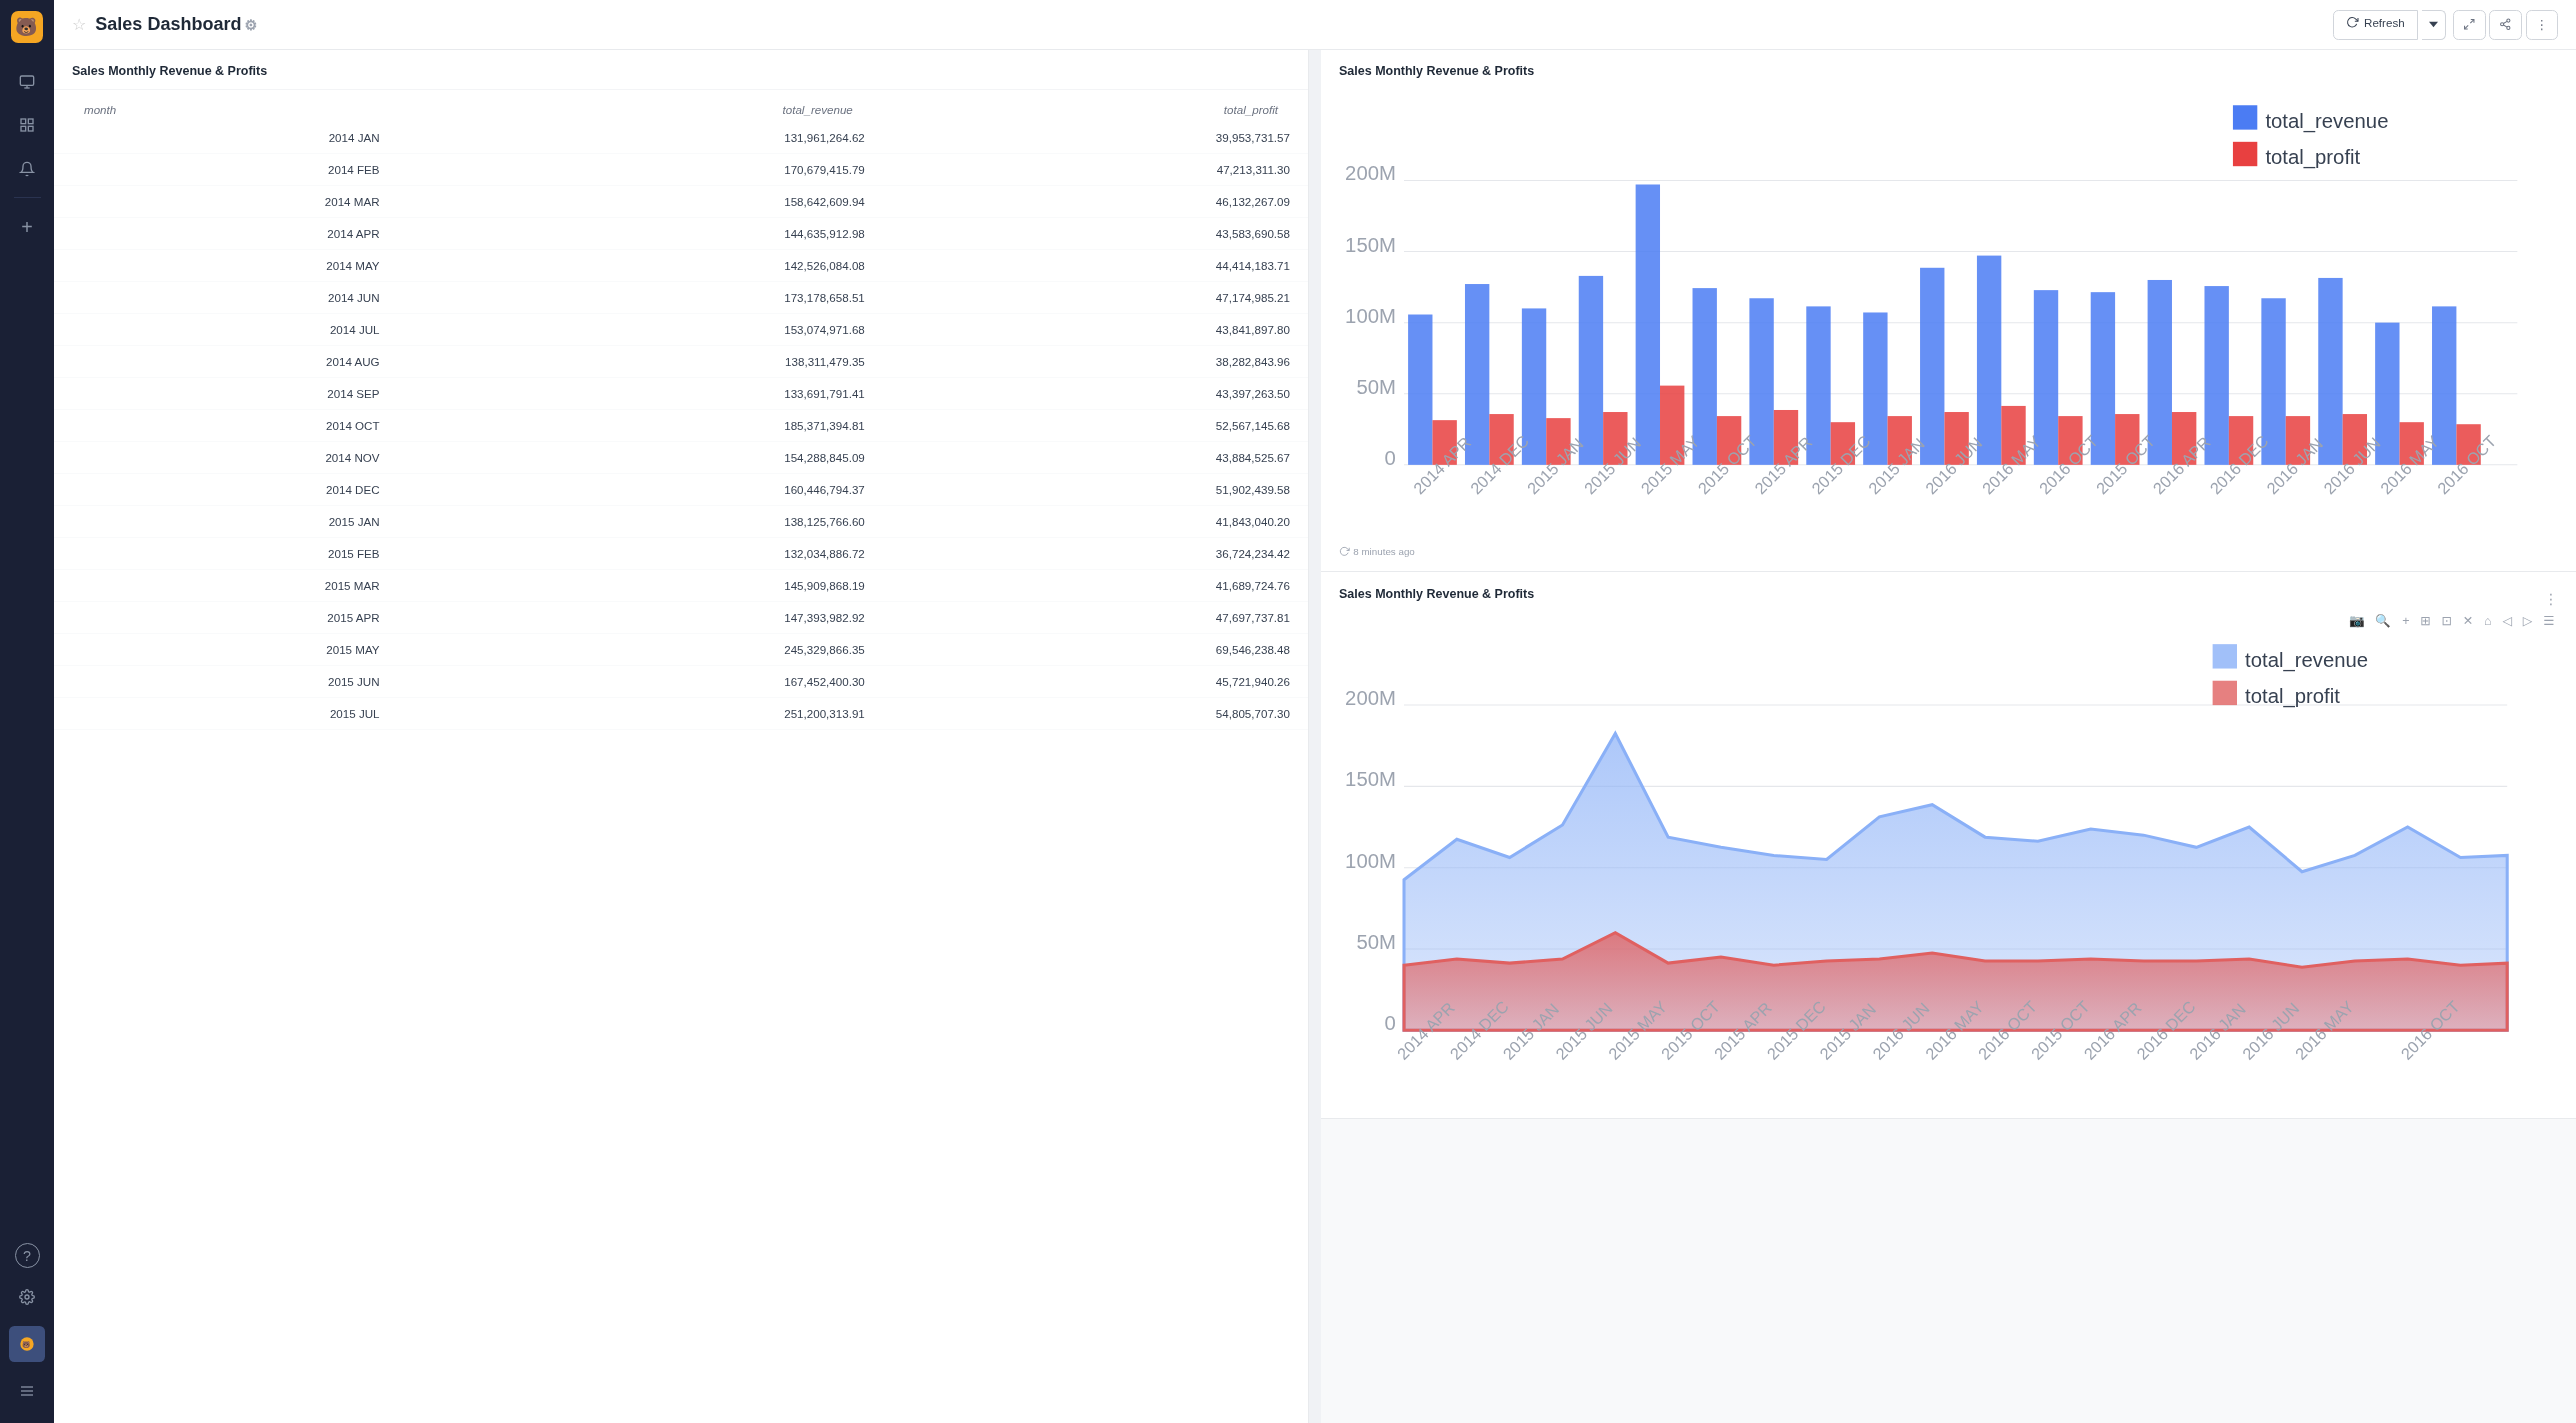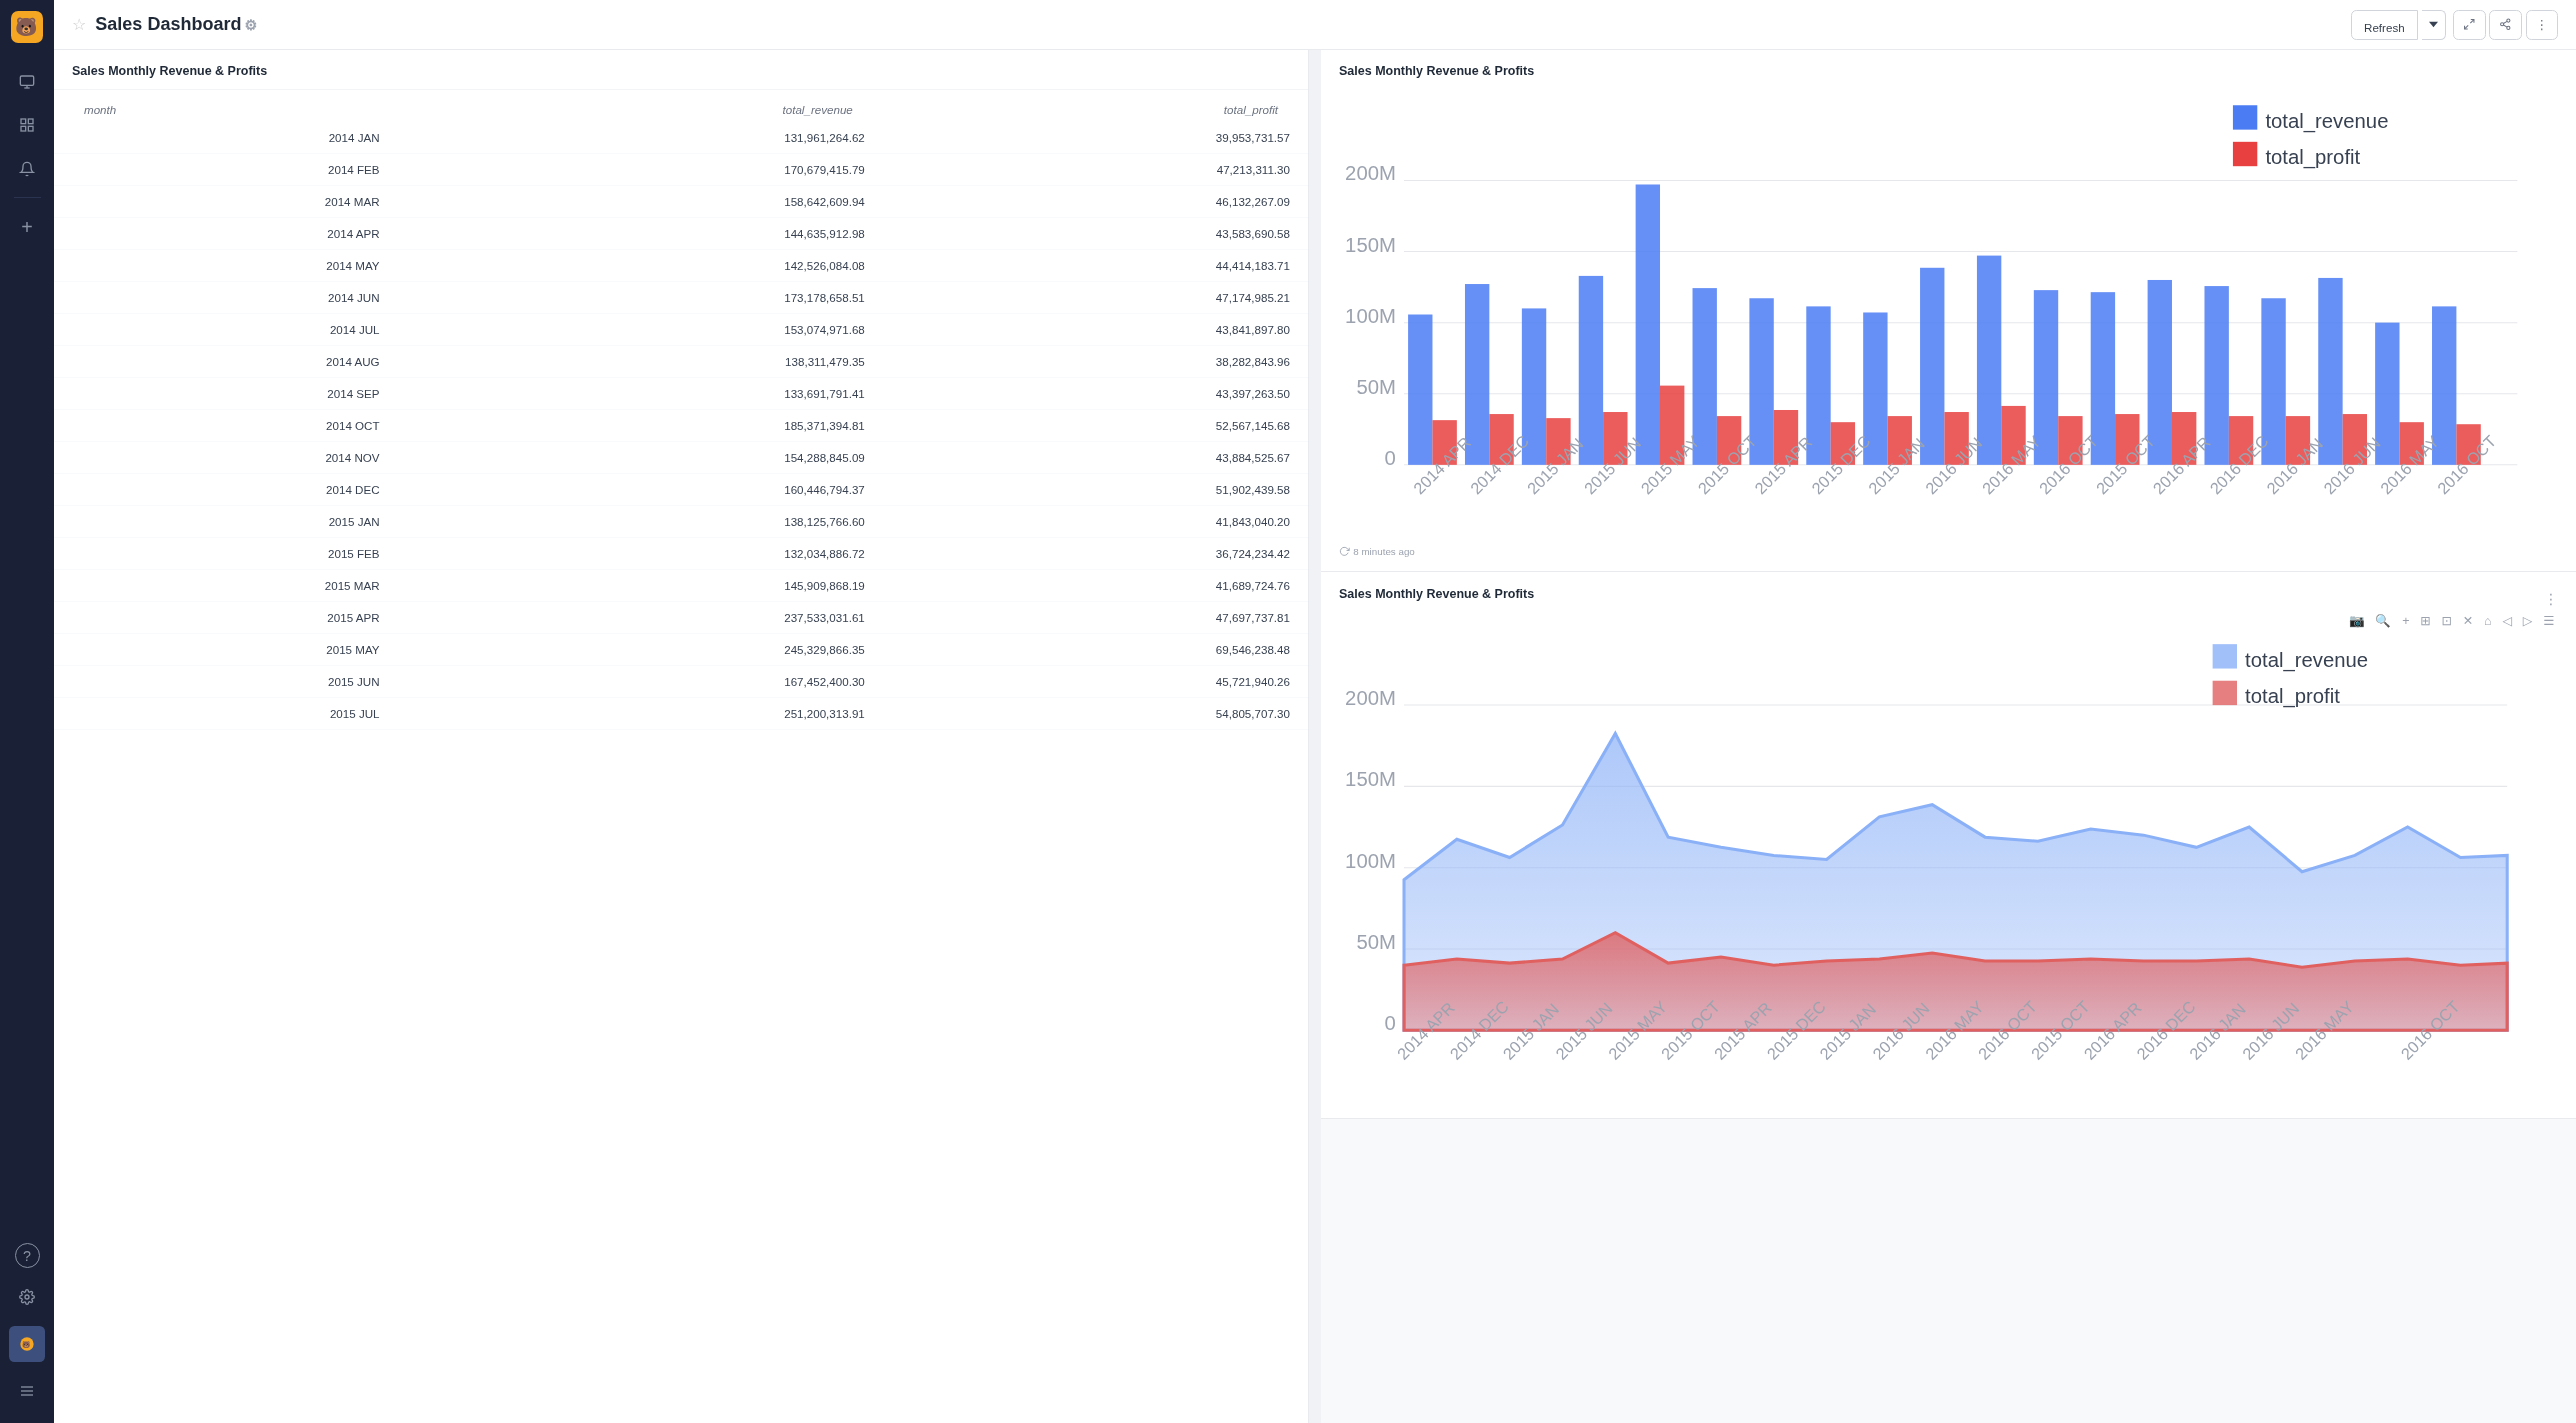--- a/index.html
+++ b/index.html
@@ -60,21 +60,20 @@
     .header-title { font-size: 18px; font-weight: 600; color: #1f2937; display: flex; align-items: center; gap: 3px; }
     .header-spacer { flex: 1; }
     .header-actions { display: flex; align-items: center; gap: 3.6px; }
     .btn-refresh {
       display: flex; align-items: flex-start; gap: 5.4px;
       background: #fff; border: 0.9px solid #d1d5db;
       border-radius: 5.4px 0 0 5.4px;
       padding: 5.4px 12.5px;
       font-size: 11.6px; color: #374151; cursor: pointer;
       height: 30px;
-      flex-direction: column;
     }
     .btn-refresh-caret {
       border: 0.9px solid #d1d5db; border-left: none;
       background: #fff; border-radius: 0 5.4px 5.4px 0;
       padding: 5.4px 7.2px; cursor: pointer; height: 30px;
       display: flex; align-items: center;
     }
     .btn-icon {
       background: #fff; border: 0.9px solid #d1d5db;
       border-radius: 5.4px; padding: 5.4px 9px;
@@ -373,21 +372,21 @@
     <td>132,034,886.72</td>
     <td>36,724,234.42</td>
   </tr>
               <tr>
     <td>2015 MAR</td>
     <td>145,909,868.19</td>
     <td>41,689,724.76</td>
   </tr>
               <tr>
     <td>2015 APR</td>
-    <td>237,533,031.61</td>
+    <td>147,393,982.92</td>
     <td>47,697,737.81</td>
   </tr>
               <tr>
     <td>2015 MAY</td>
     <td>245,329,866.35</td>
     <td>69,546,238.48</td>
   </tr>
               <tr>
     <td>2015 JUN</td>
     <td>167,452,400.30</td>

